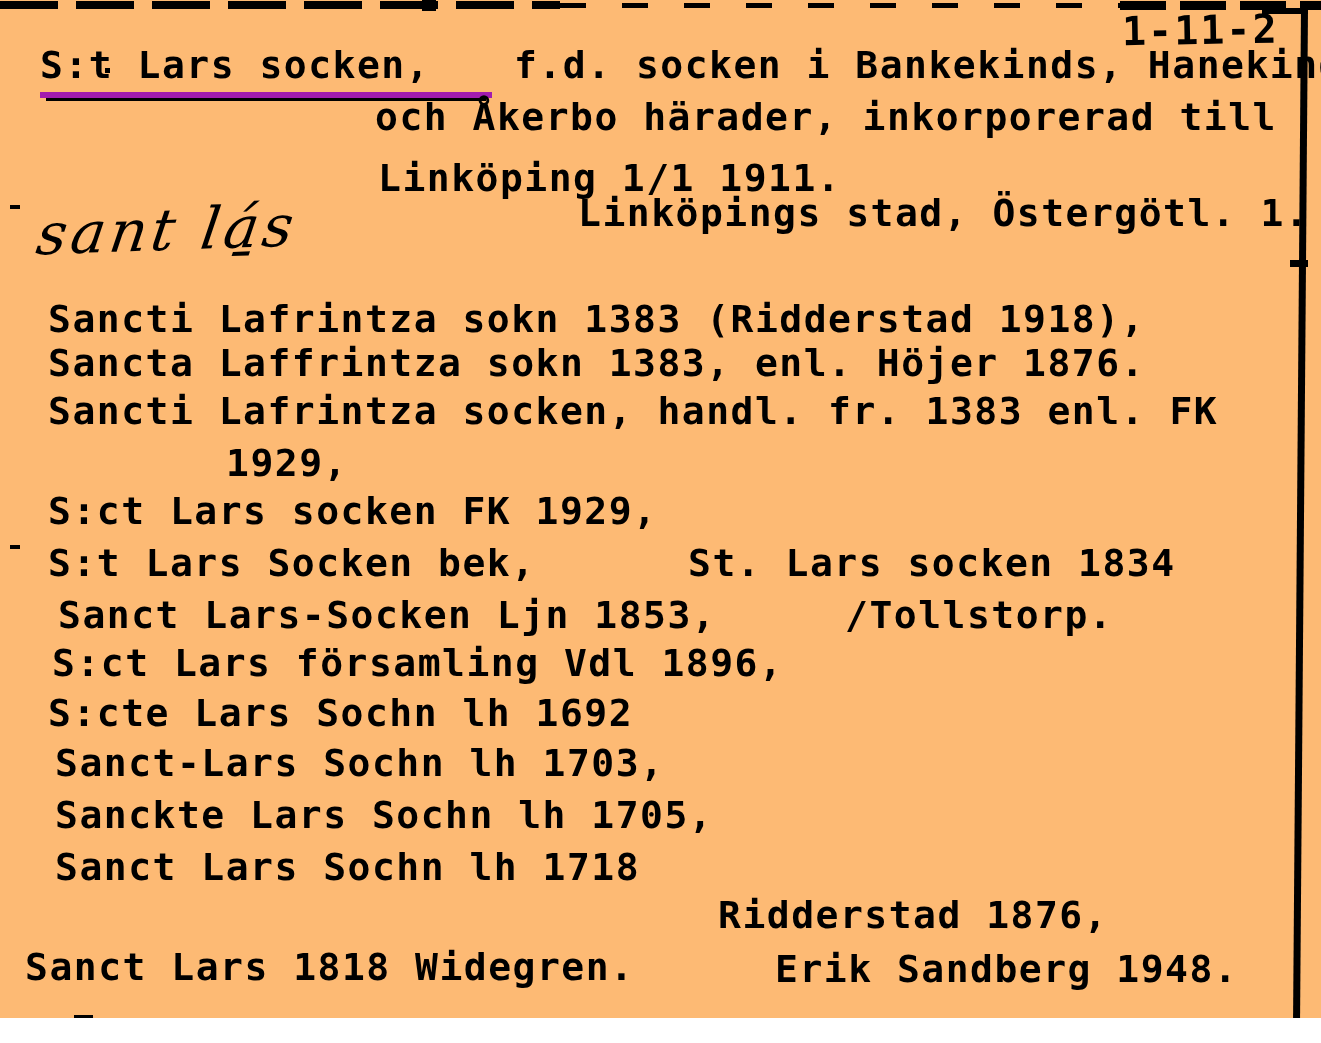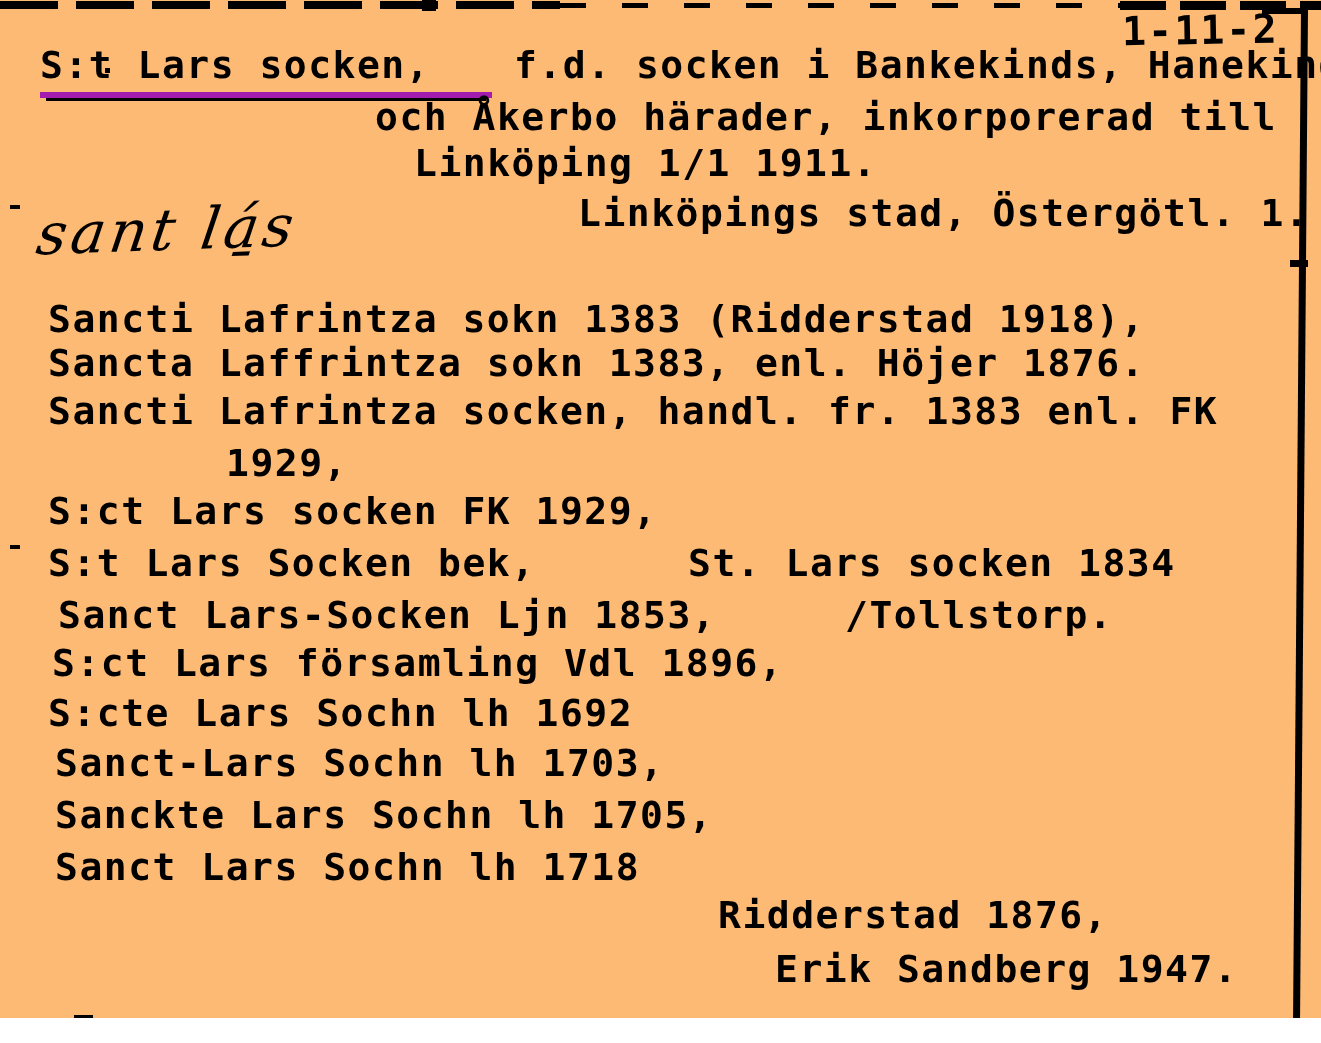--- a/index.html
+++ b/index.html
@@ -79,21 +79,21 @@
   <div class="artifact" style="left:104px;top:1039px;width:5px;height:3px;"></div>
   <div class="artifact" style="left:0;top:1034px;width:24px;height:8px;"></div>
   <div class="artifact" style="left:1290px;top:260px;width:18px;height:7px;"></div>
 
   <div class="cardnum" style="left:1122px;top:10px;">1-11-2</div>
 
   <div class="line" style="left:40px;top:46px;">
     <span class="headword">S:t Lars socken,</span><span class="t-rest">f.d. socken i Bankekinds, Hanekind</span>
   </div>
   <div class="line" style="left:375px;top:98px;">och Åkerbo härader, inkorporerad till</div>
-  <div class="line" style="left:378px;top:144px;margin-left:36px;">Linköping 1/1 1911.</div>
+  <div class="line" style="left:378px;top:159px;">Linköping 1/1 1911.</div>
   <div class="line" style="left:578px;top:194px;text-align:center;">Linköpings stad, Östergötl. 1.</div>
 
   <div class="handwritten" style="left:38px;top:196px;">sant lá̱s</div>
 
   <div class="line" style="left:48px;top:292px;margin-top:8px;">Sancti Lafrintza sokn 1383 (Ridderstad 1918),</div>
   <div class="line" style="left:48px;top:344px;">Sancta Laffrintza sokn 1383, enl. Höjer 1876.</div>
   <div class="line" style="left:48px;top:392px;">Sancti Lafrintza socken, handl. fr. 1383 enl. FK</div>
   <div class="line" style="left:226px;top:444px;">1929,</div>
   <div class="line" style="left:48px;top:492px;">S:ct Lars socken FK 1929,</div>
 
@@ -104,15 +104,16 @@
   <div class="line" style="left:845px;top:596px;">/Tollstorp.</div>
 
   <div class="line" style="left:52px;top:644px;">S:ct Lars församling Vdl 1896,</div>
   <div class="line" style="left:48px;top:694px;">S:cte Lars Sochn lh 1692</div>
   <div class="line" style="left:55px;top:744px;">Sanct-Lars Sochn lh 1703,</div>
   <div class="line" style="left:55px;top:796px;">Sanckte Lars Sochn lh 1705,</div>
   <div class="line" style="left:55px;top:848px;">Sanct Lars Sochn lh 1718</div>
 
   <div class="line" style="left:718px;top:896px;">Ridderstad 1876,</div>
 
-  <div class="line" style="left:775px;top:950px;">Erik Sandberg 1947.</div>
+  <div class="line" style="left:25px;top:948px;">Sanct Lars 1818 Widegren.</div>
+  <div class="line" style="left:775px;top:950px;">Erik Sandberg 1948.</div>
 
 </div>
 
 </body></html>

